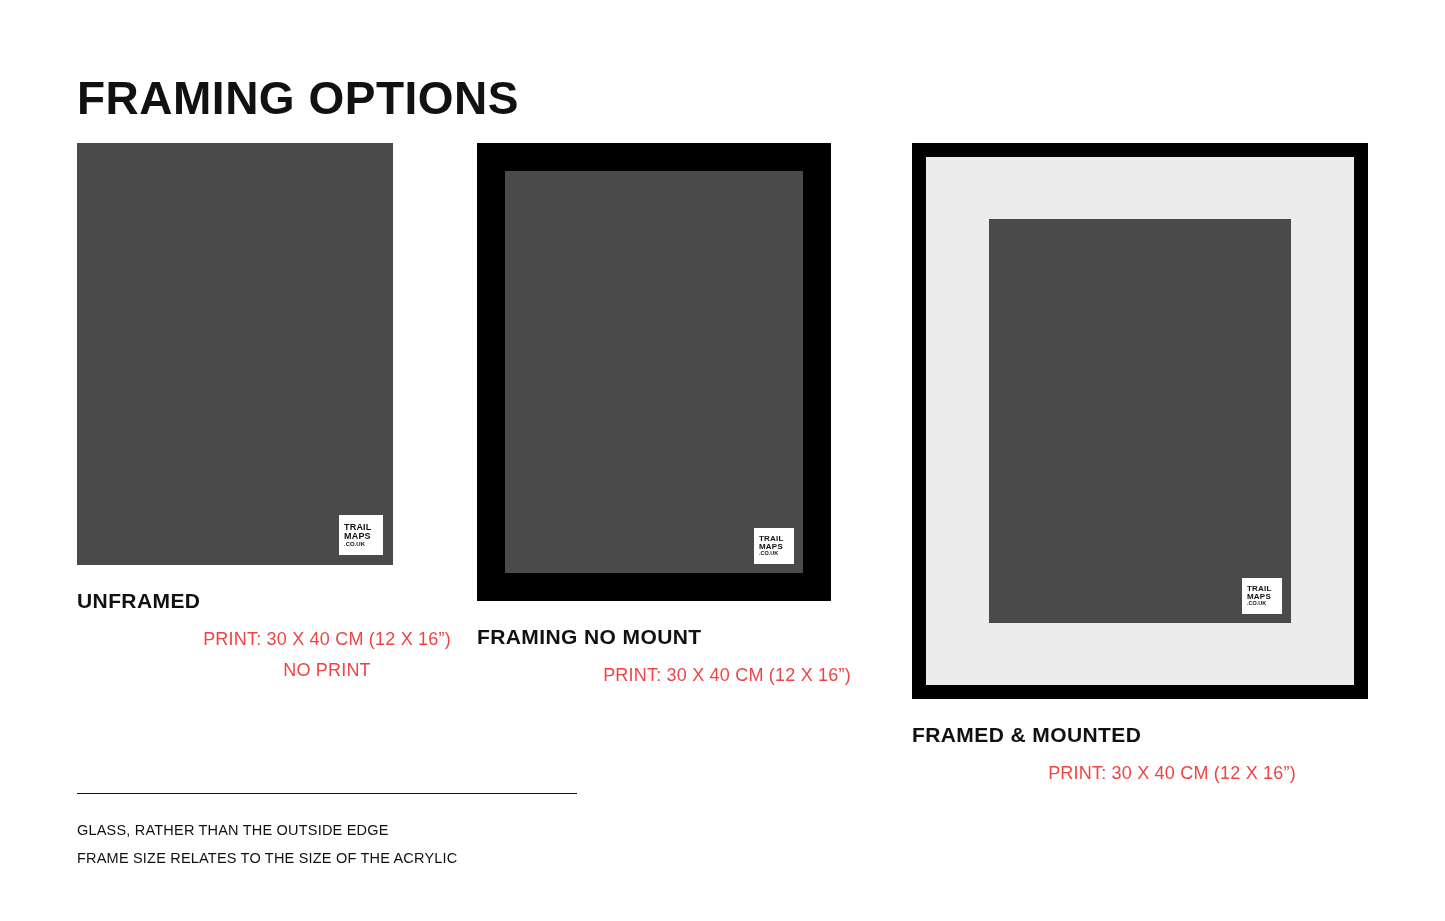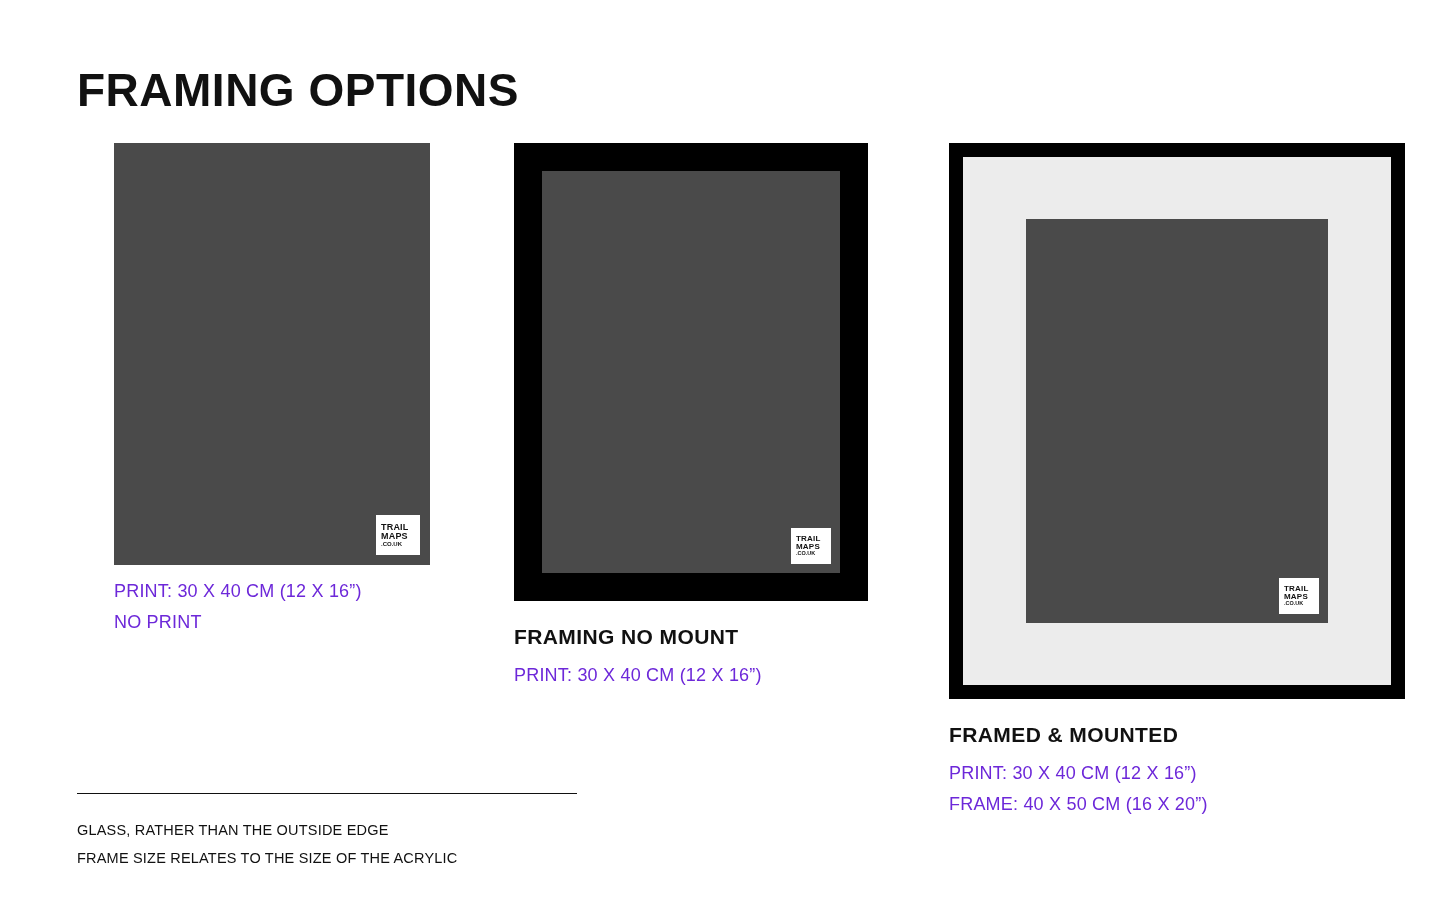--- a/index.html
+++ b/index.html
@@ -12,31 +12,30 @@
     height: 921px;
     position: relative;
     font-family: "Liberation Sans", sans-serif;
     color: #111111;
     overflow: hidden;
   }
 
   #page-title {
     position: absolute;
     left: 77px;
-    top: 36px;
+    top: 44px;
     font-size: 46px;
     font-weight: 800;
     letter-spacing: 0.5px;
     line-height: 1;
     color: #111111;
   }
 
   .option {
     position: absolute;
-    margin-left: 37px;
   }
 
   
   #option-unframed { left: 77px; top: 143px; width: 500px; }
   #unframed-art {
     width: 316px;
     height: 422px;
     background: #4a4a4a;
     position: relative;
   }
@@ -111,21 +110,22 @@
     font-weight: 800;
     letter-spacing: 0.4px;
     margin-top: 24px;
     color: #111111;
   }
   .caption-line {
     font-size: 18px;
     font-weight: 400;
     letter-spacing: 0.2px;
     margin-top: 16px;
-    color: #6d28d9;
+    color: #ef4444;
+    text-align: center;
   }
   .caption-line.tight { margin-top: 10px; }
 
   
   #footnote {
     position: absolute;
     left: 77px;
     top: 793px;
     width: 560px;
   }
@@ -148,20 +148,21 @@
 <h1 id="page-title">FRAMING OPTIONS</h1>
 
 <div class="option" id="option-unframed">
   <div id="unframed-art">
     <div class="logo logo-sm" style="right:10px; bottom:10px;">
       <span class="l1">TRAIL</span>
       <span class="l2">MAPS</span>
       <span class="l3">.CO.UK</span>
     </div>
   </div>
+  <div class="caption-title">UNFRAMED</div>
   <div class="caption-line">PRINT: 30 X 40 CM (12 X 16”)</div>
   <div class="caption-line tight">NO PRINT</div>
 </div>
 
 <div class="option" id="option-framed-no-mount">
   <div id="framed-no-mount-frame">
     <div id="framed-no-mount-art">
       <div class="logo logo-xs" style="right:9px; bottom:9px;">
         <span class="l1">TRAIL</span>
         <span class="l2">MAPS</span>
@@ -180,21 +181,20 @@
         <div class="logo logo-xs" style="right:9px; bottom:9px;">
           <span class="l1">TRAIL</span>
           <span class="l2">MAPS</span>
           <span class="l3">.CO.UK</span>
         </div>
       </div>
     </div>
   </div>
   <div class="caption-title">FRAMED &amp; MOUNTED</div>
   <div class="caption-line">PRINT: 30 X 40 CM (12 X 16”)</div>
-  <div class="caption-line tight">FRAME: 40 X 50 CM (16 X 20”)</div>
 </div>
 
 <div id="footnote">
   <div id="footnote-rule"></div>
   <div id="footnote-text">
     <div>GLASS, RATHER THAN THE OUTSIDE EDGE</div>
     <div>FRAME SIZE RELATES TO THE SIZE OF THE ACRYLIC</div>
   </div>
 </div>
 

